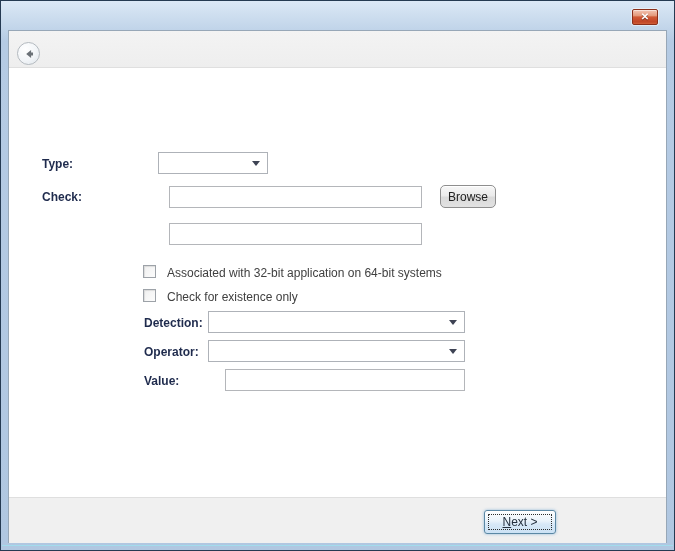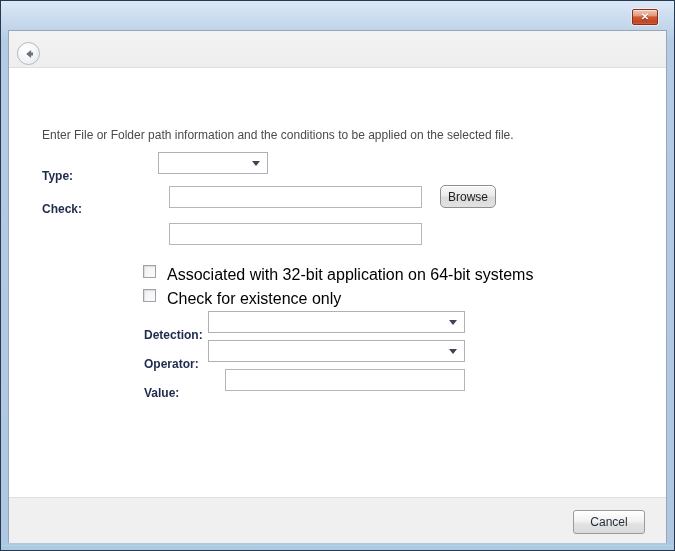--- a/index.html
+++ b/index.html
@@ -24,21 +24,21 @@
   
   .close-btn{position:absolute;top:9px;right:17px;width:26px;height:16px;padding:0;cursor:pointer;
              border:1px solid #8b2f1a;border-radius:2px;
              background:linear-gradient(#f3c6b4 0%,#e49a7c 40%,#d15a36 50%,#c14526 85%,#d06038 100%);
              box-shadow:0 0 0 1px rgba(255,255,255,.45), inset 0 1px 0 rgba(255,255,255,.5);
              display:flex;align-items:center;justify-content:center;}
   .close-glyph{font-size:10px;line-height:10px;font-weight:bold;color:#fff;text-shadow:0 1px 1px rgba(0,0,0,.45);}
   
   .heading{position:absolute;left:42px;top:90px;font-size:17px;color:#2e80b9;}
   .instruction{position:absolute;left:42px;top:128px;font-size:12px;color:#4b4b4b;}
-  .lbl{position:absolute;font-size:12px;font-weight:bold;color:#1f2b4d;white-space:nowrap;margin-top:12px;}
+  .lbl{position:absolute;font-size:12px;font-weight:bold;color:#1f2b4d;white-space:nowrap;}
   .lbl-type{left:42px;top:157px}.lbl-path{left:42px;top:190px}.lbl-file{left:42px;top:227px}
   .lbl-property{left:144px;top:316px}.lbl-operator{left:144px;top:345px}.lbl-value{left:144px;top:374px}
   
   .combo{position:absolute;box-sizing:border-box;border:1px solid #aeb2b8;background:#fff;cursor:default;}
   .combo-type{left:158px;top:152px;width:110px;height:22px}
   .combo-property{left:208px;top:311px;width:257px;height:22px}
   .combo-operator{left:208px;top:340px;width:257px;height:22px}
   .combo-value-text{display:block;padding:4px 20px 0 4px;font-size:12px;color:#000;
                     white-space:nowrap;overflow:hidden;}
   .combo-arrow{position:absolute;right:7px;top:8px;width:0;height:0;
@@ -53,21 +53,21 @@
   
   .browse{position:absolute;left:440px;top:185px;width:56px;height:23px;box-sizing:border-box;cursor:pointer;
           border:1px solid #8e8e8e;border-radius:5px;font-size:12px;color:#222;
           background:linear-gradient(#f7f7f7,#ebebeb 45%,#dadada 55%,#e2e2e2);
           box-shadow:inset 0 1px 0 #fff;}
   
   .checkbox{position:absolute;width:13px;height:13px;box-sizing:border-box;cursor:pointer;
             border:1px solid #9da2a8;background:linear-gradient(135deg,#f0f0f0,#fcfcfc);
             box-shadow:inset 1px 1px 1px rgba(0,0,0,.10);}
   .cb1{left:143px;top:265px}.cb2{left:143px;top:289px}
-  .cb-label{position:absolute;font-size:16px;color:#000000;white-space:nowrap;}
+  .cb-label{position:absolute;font-size:12px;color:#404040;white-space:nowrap;}
   .cbl1{left:167px;top:266px}.cbl2{left:167px;top:290px}
   
   .footer{position:absolute;left:9px;top:497px;width:657px;height:46px;box-sizing:border-box;
           background:#f0f0f0;border-top:1px solid #dfdfdf;}
   .btn{position:absolute;box-sizing:border-box;height:24px;border-radius:3px;cursor:pointer;
        font-family:"Liberation Sans","DejaVu Sans",sans-serif;font-size:12px;color:#24303e;}
   .btn-next{left:484px;top:510px;width:72px;border:1px solid #5b88a5;
             background:linear-gradient(#fdfeff,#eaf3fb 45%,#d7e8f7 60%,#cce2f5);
             box-shadow:0 0 3px rgba(96,156,207,.65), inset 0 1px 0 #fff;}
   .btn-next::after{content:"";position:absolute;left:3px;right:3px;top:3px;bottom:3px;
@@ -90,21 +90,20 @@
 
   <div class="client"></div>
 
   <div class="header"></div>
   <button class="back-btn">
     <svg width="14" height="14" viewBox="0 0 16 16">
       <path d="M10.4 3.4 L4.8 8 L10.4 12.6 L10.4 9.7 L12.6 9.7 L12.6 6.3 L10.4 6.3 Z" fill="#6b7177"></path>
     </svg>
   </button>
 
-  <div class="instruction">Enter File or Folder path information and the conditions to be applied on the selected file.</div>
 
   <span class="lbl lbl-type">Type:</span>
   <div class="combo combo-type">
     <span class="combo-value-text"></span>
     <span class="combo-arrow"></span>
   </div>
 
   <span class="lbl lbl-path">Check:</span>
   <input class="tbox tbox-path" type="text" value="" style="">
   <button class="browse">Browse</button>
@@ -126,14 +125,14 @@
   <span class="lbl lbl-operator">Operator:</span>
   <div class="combo combo-operator">
     <span class="combo-value-text"></span>
     <span class="combo-arrow"></span>
   </div>
 
   <span class="lbl lbl-value">Value:</span>
   <input class="tbox tbox-value" type="text" value="" style="">
 
   <div class="footer"></div>
-  <button class="btn btn-cancel">Cancel</button>
+  <button class="btn btn-next"><span class="ak">N</span><span>ext &gt;</span></button>
 </div>
 
 </body></html>

